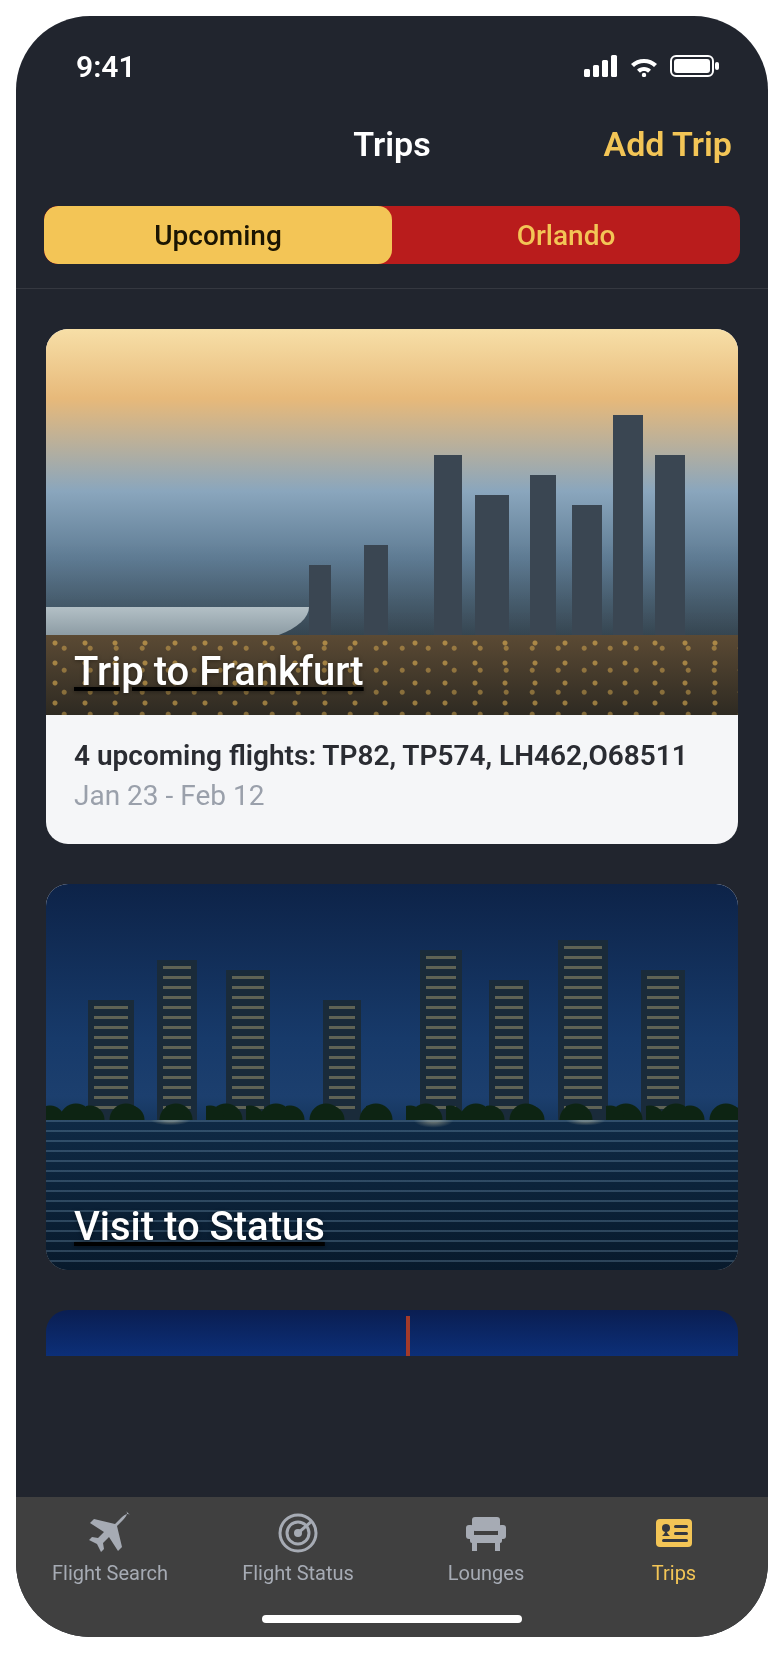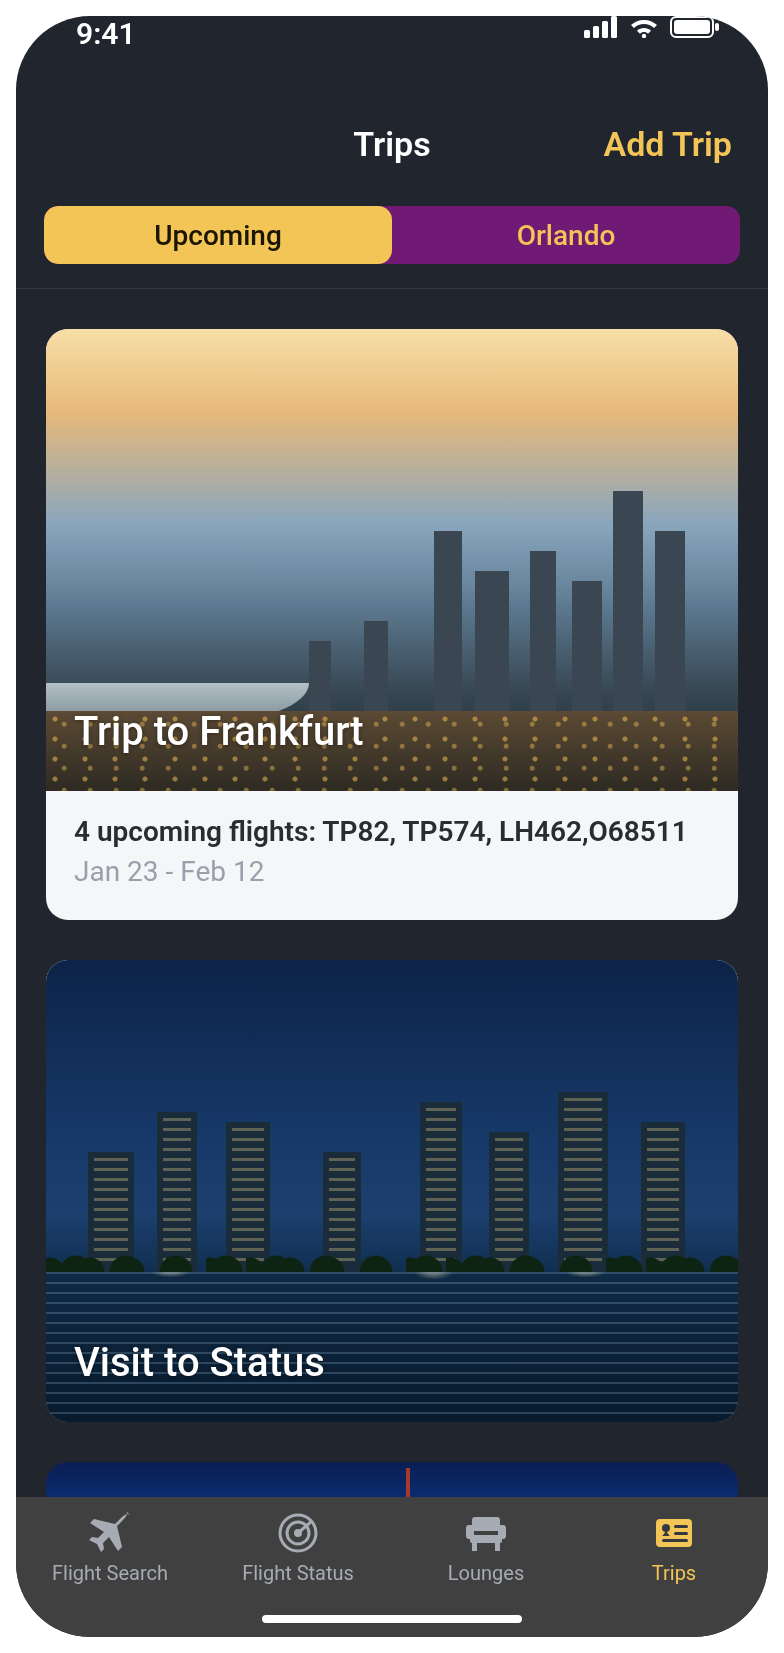--- a/index.html
+++ b/index.html
@@ -23,23 +23,23 @@
     border-radius: 74px;
     overflow: hidden;
     display: flex;
     flex-direction: column;
     position: relative;
   }
   
   .status-bar {
     height: 88px;
     display: flex;
-    align-items: flex-start;
+    align-items: center;
     justify-content: space-between;
-    padding: 0 48px 0 60px;
+    padding: 12px 48px 0 60px;
     color: #fff;
     font-size: 30px;
     font-weight: 600;
   }
   .status-right { display: flex; align-items: center; gap: 10px; }
   .status-right svg { display: block; }
 
   
   .nav-bar {
     display: flex;
@@ -63,21 +63,21 @@
     cursor: pointer;
   }
 
   
   .segment-wrap {
     padding: 22px 28px 24px 28px;
     border-bottom: 1px solid #353840;
   }
   .segmented {
     display: flex;
-    background: #701a75;
+    background: #b91c1c;
     border-radius: 14px;
     overflow: hidden;
     height: 58px;
   }
   .segment {
     flex: 1;
     display: flex;
     align-items: center;
     justify-content: center;
     font-size: 28px;
@@ -102,25 +102,26 @@
   }
 
   .trip-card {
     border-radius: 22px;
     overflow: hidden;
     background: #f5f6f8;
     cursor: pointer;
     flex-shrink: 0;
   }
   .trip-hero {
-    height: 462px;
+    height: 386px;
     position: relative;
     display: flex;
     align-items: flex-end;
-    padding: 36px 28px;
+    padding: 20px 28px;
+    text-decoration: underline;
   }
   .trip-hero-title {
     color: #fff;
     font-size: 40px;
     font-weight: 500;
     position: relative;
     z-index: 2;
     text-shadow: 0 1px 4px rgba(0,0,0,0.4);
   }
   .trip-meta {

